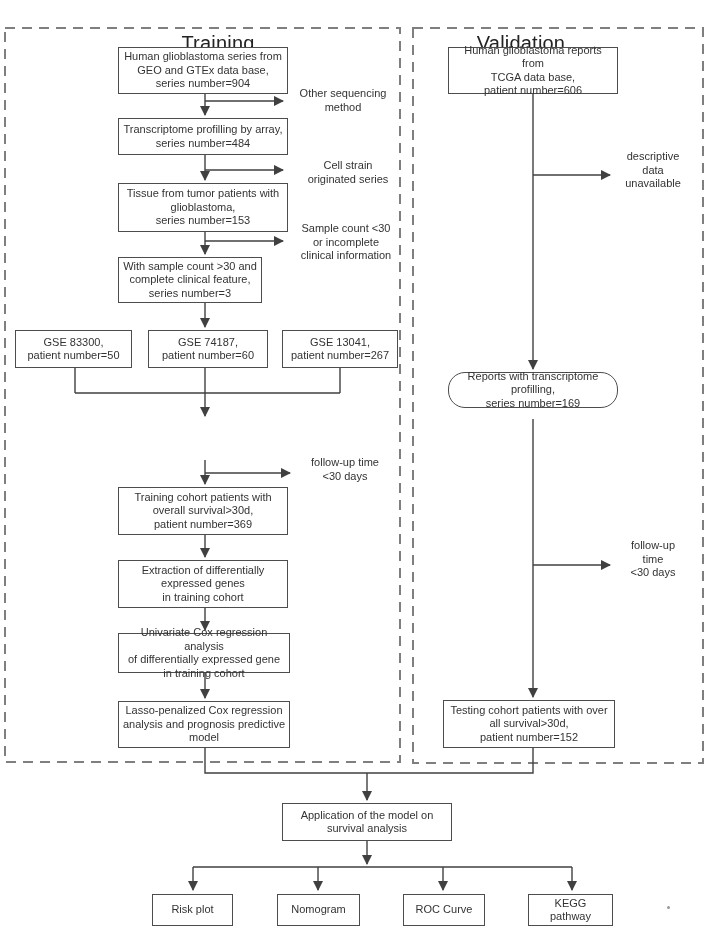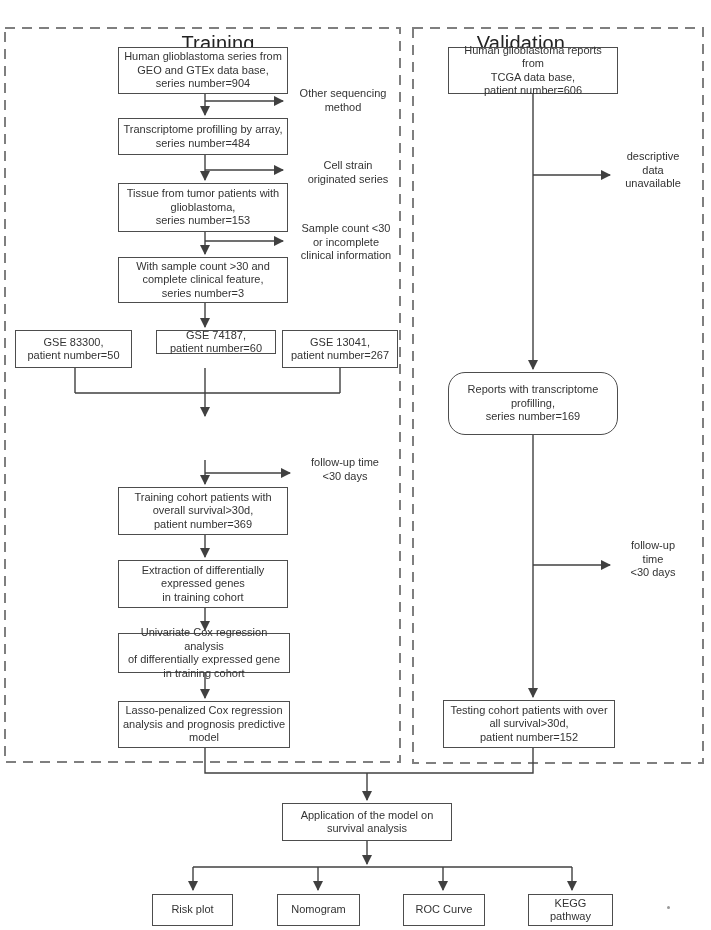--- a/index.html
+++ b/index.html
@@ -108,27 +108,27 @@
   <div class="cohort-title" style="left:450px; top:4px; width:142px;text-decoration:underline;">Validation Cohort</div>
 
   <div class="node" style="left:118px; top:47px; width:170px; height:47px;">Human glioblastoma series from
 GEO and GTEx data base,
 series number=904</div>
   <div class="node" style="left:118px; top:118px; width:170px; height:37px;">Transcriptome profilling by array,
 series number=484</div>
   <div class="node" style="left:118px; top:183px; width:170px; height:49px;">Tissue from tumor patients with
 glioblastoma,
 series number=153</div>
-  <div class="node" style="left:118px; top:257px; width:170px; height:46px;">With sample count &gt;30 and
+  <div class="node" style="left:118px; top:257px; width:144px; height:46px;">With sample count &gt;30 and
 complete clinical feature,
 series number=3</div>
 
   <div class="node" style="left:15px; top:330px; width:117px; height:38px;">GSE 83300,
 patient number=50</div>
-  <div class="node" style="left:148px; top:330px; width:120px; height:24px;margin-left:8px;">GSE 74187,
+  <div class="node" style="left:148px; top:330px; width:120px; height:38px;">GSE 74187,
 patient number=60</div>
   <div class="node" style="left:282px; top:330px; width:116px; height:38px;">GSE 13041,
 patient number=267</div>
 
   <div class="node" style="left:118px; top:487px; width:170px; height:48px;">Training cohort patients with
 overall survival&gt;30d,
 patient number=369</div>
   <div class="node" style="left:118px; top:560px; width:170px; height:48px;">Extraction of differentially
 expressed genes
 in training cohort</div>
@@ -145,21 +145,21 @@
 originated series</div>
   <div class="side-label" style="left:295px; top:222px; width:102px;">Sample count &lt;30
 or incomplete
 clinical information</div>
   <div class="side-label" style="left:300px; top:456px; width:90px;">follow-up time
 &lt;30 days</div>
 
   <div class="node" style="left:448px; top:47px; width:170px; height:47px;">Human glioblastoma reports from
 TCGA data base,
 patient number=606</div>
-  <div class="node" style="left:448px; top:372px; width:170px; height:63px;border-radius:17px;">Reports with transcriptome
+  <div class="node" style="left:448px; top:372px; width:170px; height:36px;border-radius:17px;">Reports with transcriptome
 profilling,
 series number=169</div>
   <div class="node" style="left:443px; top:700px; width:172px; height:48px;">Testing cohort patients with over
 all survival&gt;30d,
 patient number=152</div>
 
   <div class="side-label" style="left:618px; top:150px; width:70px;">descriptive
 data
 unavailable</div>
   <div class="side-label" style="left:620px; top:539px; width:66px;">follow-up

